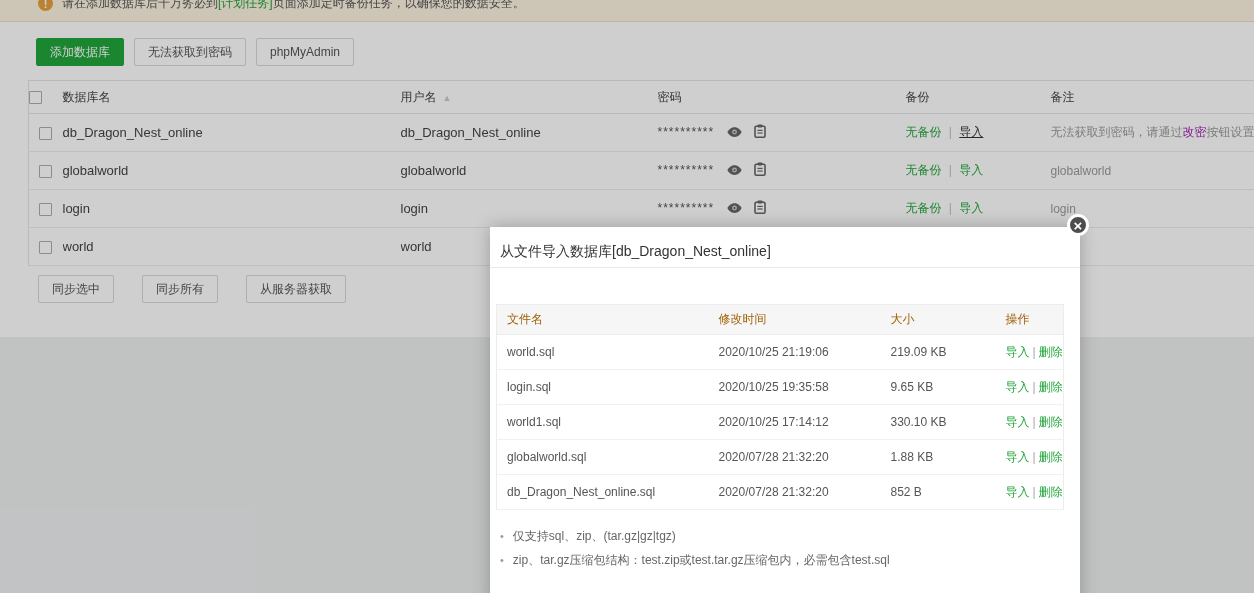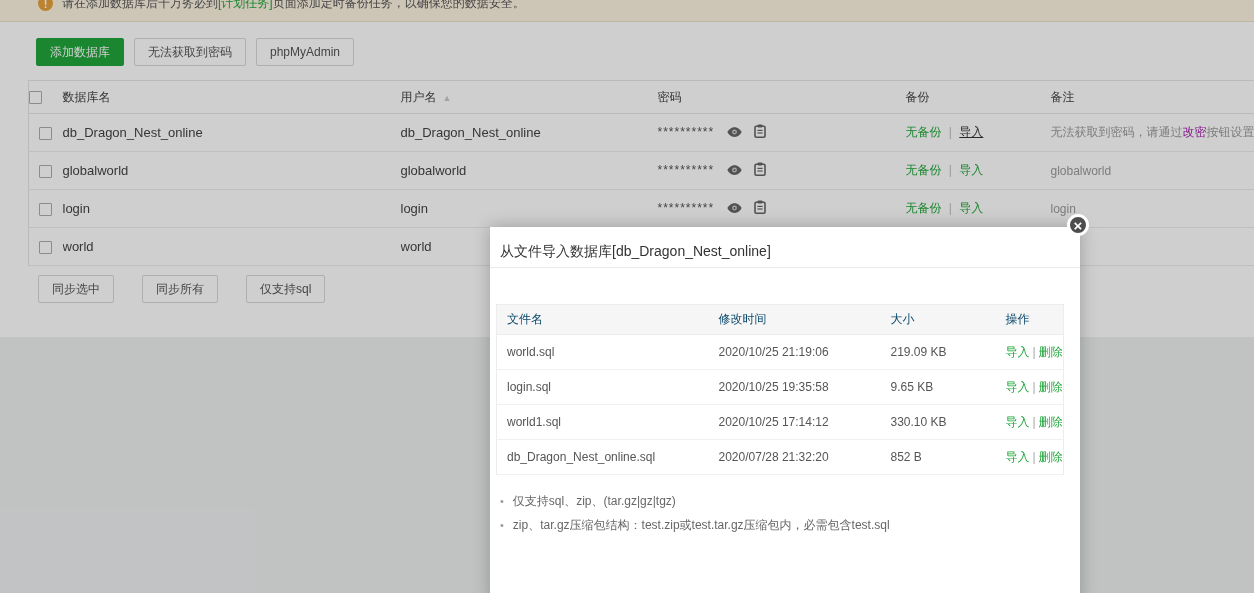--- a/index.html
+++ b/index.html
@@ -52,21 +52,21 @@
     border-bottom:1px solid #eaeaea; }
   .modal-close { position:absolute; top:-13px; right:-9px; width:22px; height:22px; background:#4d4d4d;
     border:3px solid #fff; border-radius:50%; color:#fff; display:flex; align-items:center;
     justify-content:center; font-size:15px; font-weight:bold; line-height:1; cursor:pointer; }
   .modal-body { padding:16px 6px 0 6px; }
   .upload-btn { padding:7px 15px; background:#fff; border:1px solid #7fc4d2; border-radius:3px;
     color:#555; font-size:12px; cursor:pointer; }
   .file-table { width:567px; margin-top:20px; border-collapse:collapse; font-size:12px; color:#555;
     border:1px solid #ececec; table-layout:fixed; }
   .file-table th { height:30px; background:#f6f6f6; font-weight:normal; text-align:left;
-    padding:0 10px; color:#0c4a6e; border-bottom:1px solid #ececec; }
+    padding:0 10px; color:#a16207; border-bottom:1px solid #ececec; }
   .file-table td { height:35px; padding:0 10px; border-bottom:1px solid #f1f1f1; overflow:hidden; white-space:nowrap; }
   .col-action, .file-action { text-align:right; }
   .file-action a { color:#20a53a; text-decoration:none; cursor:pointer; }
   .sep2 { color:#a8a8a8; margin:0 3px; }
   .modal-notes { margin-top:14px; list-style:none; padding-left:4px; color:#666; font-size:12px; }
   .modal-notes li { line-height:24px; white-space:nowrap; }
   .modal-notes li::before { content:"•"; color:#999; margin-right:9px; font-size:11px; }
 </style>
 </head>
 <body>
@@ -206,21 +206,21 @@
       <a class="import-link">导入</a>
     </td>
     <td class="c-note"><span></span><span class="red-text"></span><span></span></td>
   </tr>
 </tbody>
 </table>
 
 <div class="footer-btns">
   <button class="btn btn-default">同步选中</button>
   <button class="btn btn-default">同步所有</button>
-  <button class="btn btn-default">仅支持sql</button>
+  <button class="btn btn-default">从服务器获取</button>
 </div>
 
 <div class="overlay"></div>
 
 <div class="modal">
   <div class="modal-close">×</div>
   <div class="modal-title">从文件导入数据库[db_Dragon_Nest_online]</div>
   <div class="modal-body">
 
     <table class="file-table">
@@ -259,20 +259,28 @@
 
   <tr>
     <td>world1.sql</td>
     <td>2020/10/25 17:14:12</td>
     <td>330.10 KB</td>
     <td class="file-action">
       <a>导入</a><span class="sep2">|</span><a>删除</a>
     </td>
   </tr>
 
+  <tr>
+    <td>globalworld.sql</td>
+    <td>2020/07/28 21:32:20</td>
+    <td>1.88 KB</td>
+    <td class="file-action">
+      <a>导入</a><span class="sep2">|</span><a>删除</a>
+    </td>
+  </tr>
 
   <tr>
     <td>db_Dragon_Nest_online.sql</td>
     <td>2020/07/28 21:32:20</td>
     <td>852 B</td>
     <td class="file-action">
       <a>导入</a><span class="sep2">|</span><a>删除</a>
     </td>
   </tr>
 </tbody>

